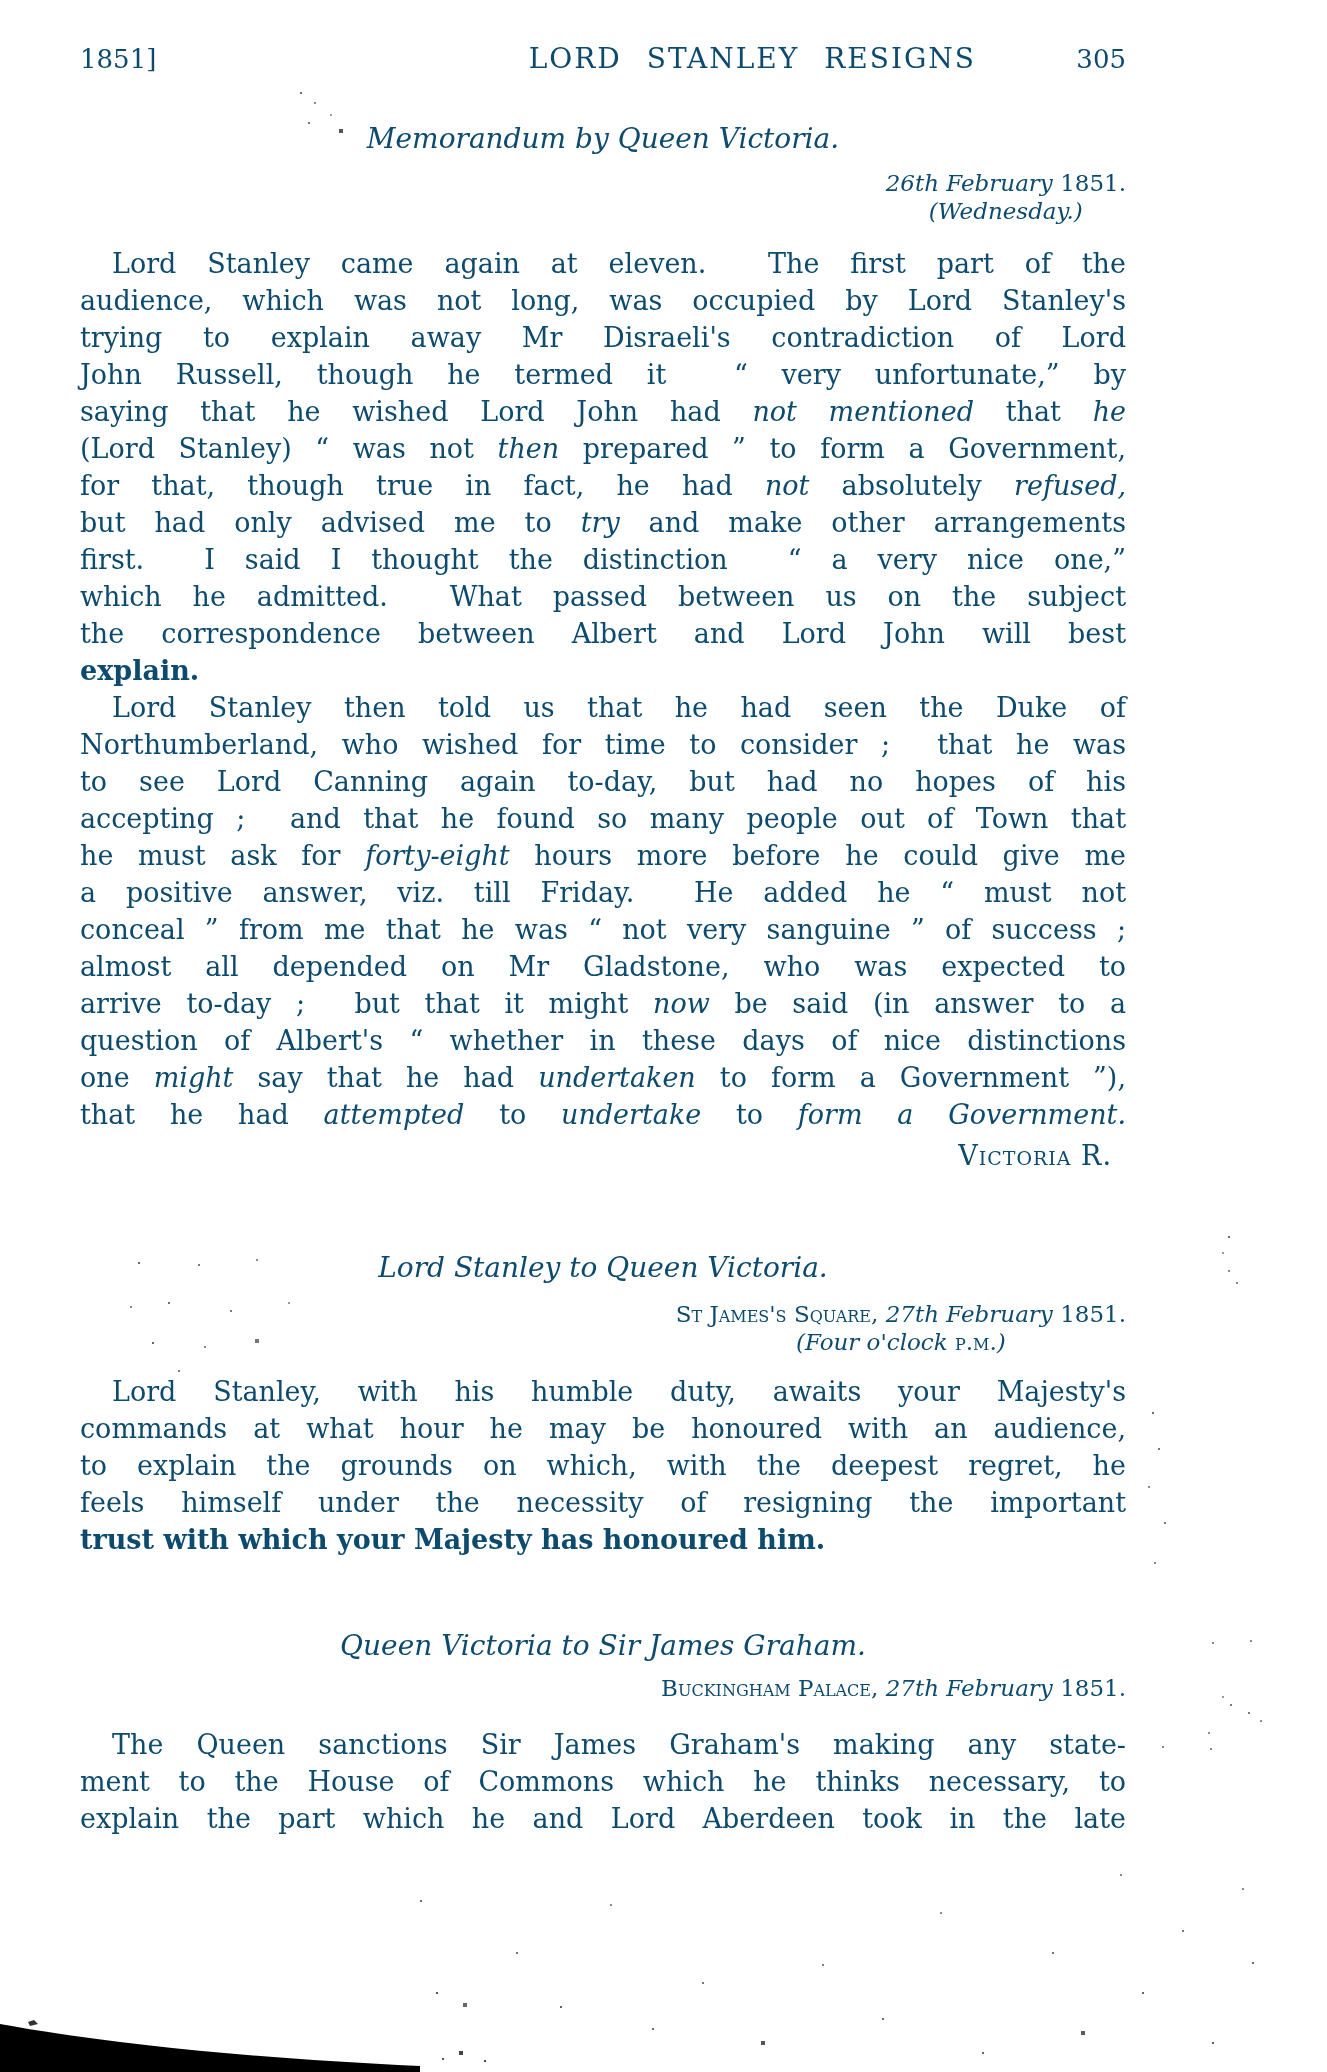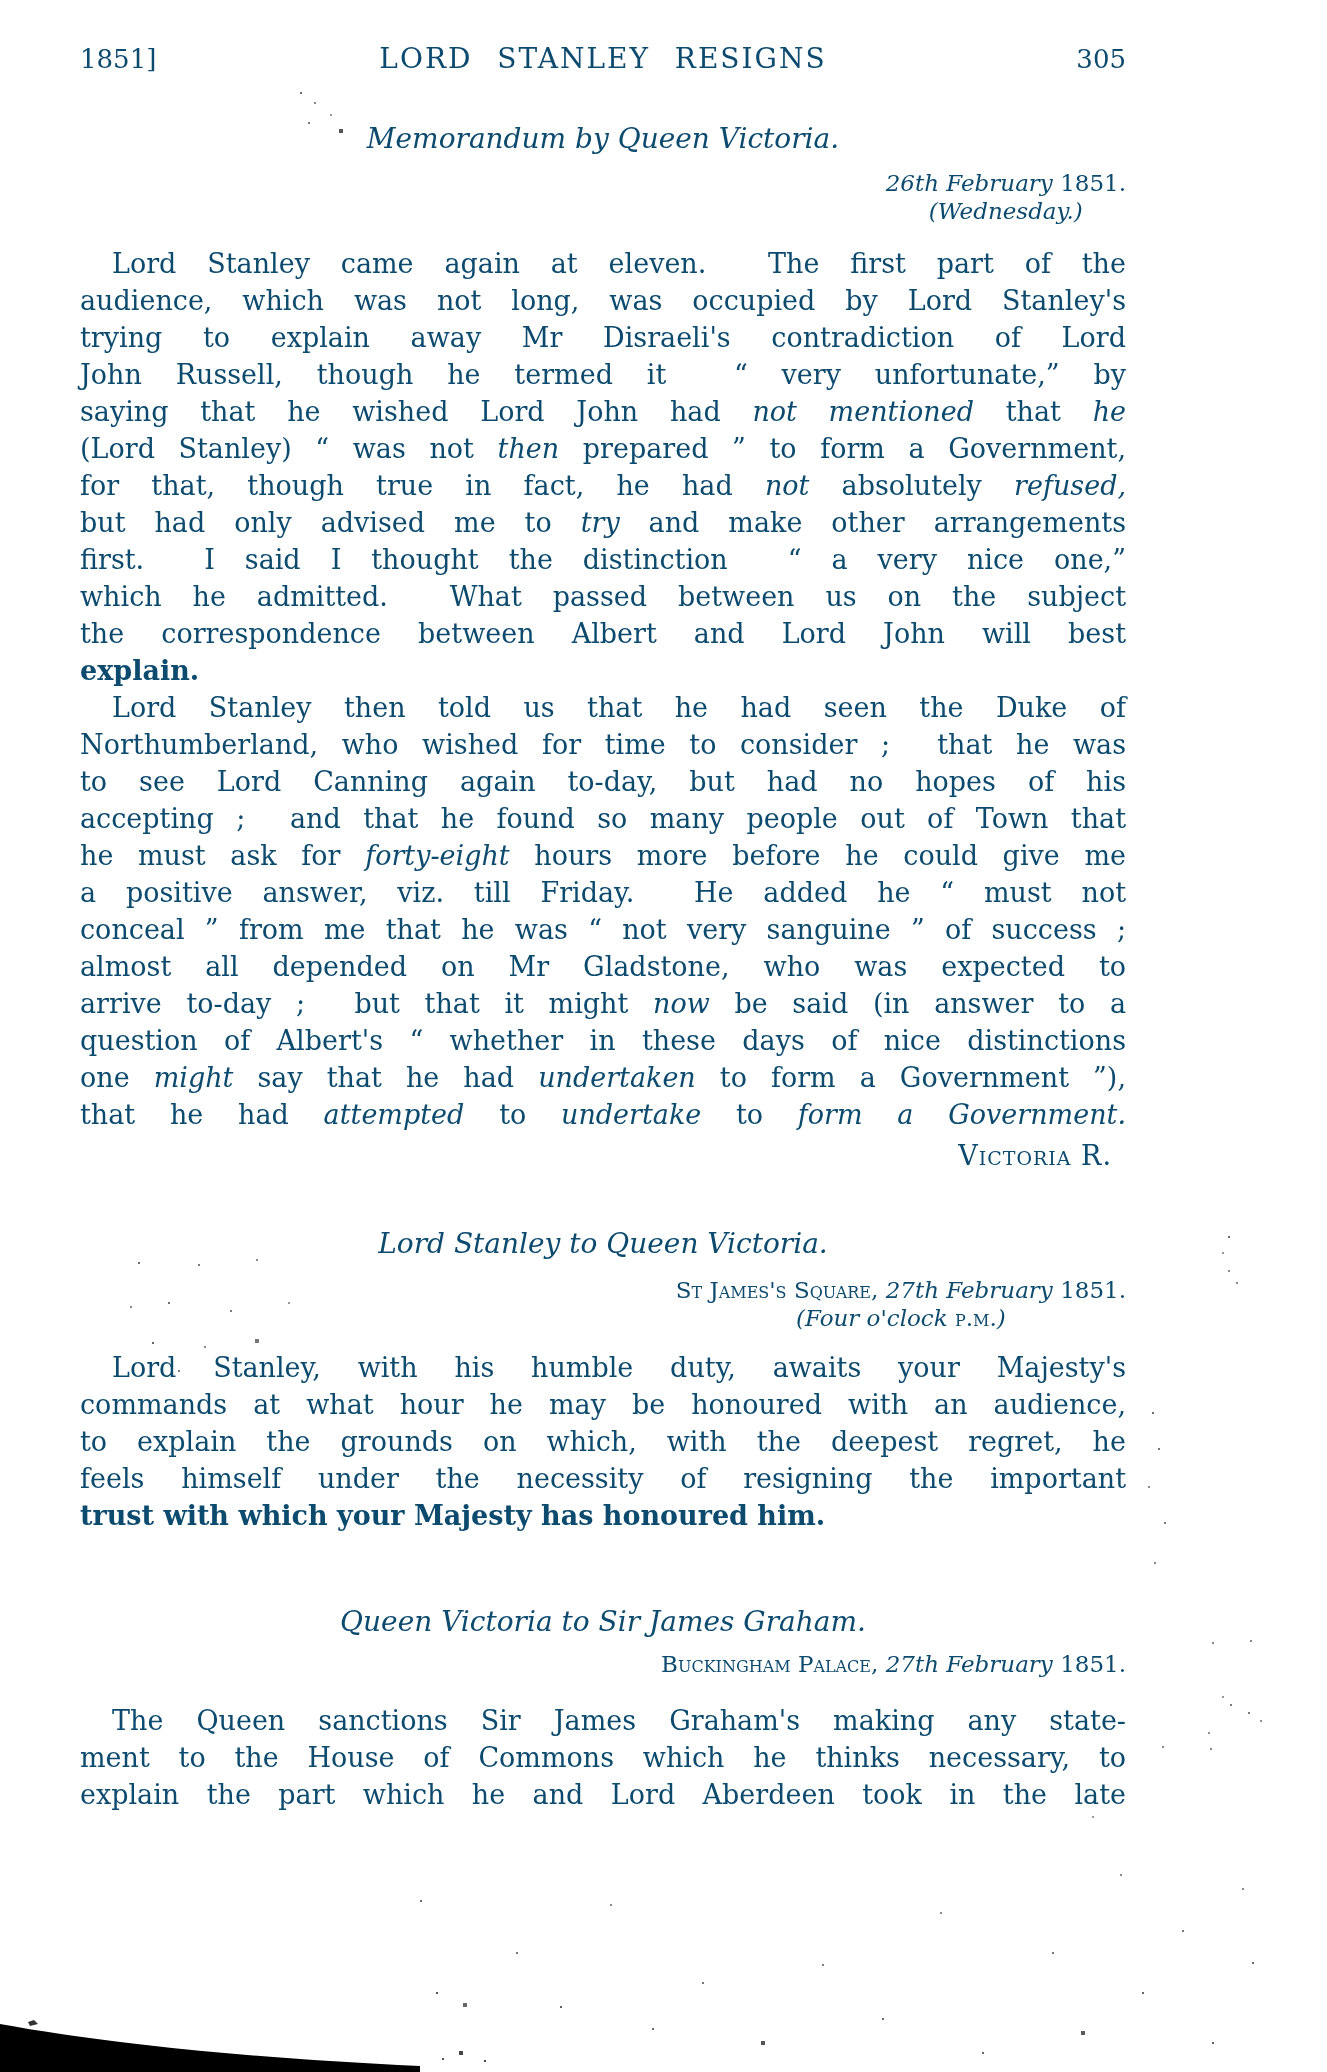--- a/index.html
+++ b/index.html
@@ -8,26 +8,26 @@
     width:1327px;height:2072px;
     background:#ffffff;
     color:#0c4a6e;
     font-family:"DejaVu Serif","Liberation Serif",serif;
     overflow:hidden;
   }
   .content{position:absolute;left:80px;top:0;width:1046px;}
   
   .pghead{display:flex;align-items:baseline;margin-top:42px;height:34px;}
   .year{font-size:26px;width:150px;}
-  .runtitle{flex:1;text-align:center;font-size:28px;letter-spacing:2px;word-spacing:14px;white-space:nowrap;}
+  .runtitle{flex:1;text-align:right;font-size:28px;letter-spacing:2px;word-spacing:14px;white-space:nowrap;}
   .pagenum{font-size:26px;width:150px;text-align:right;}
   
   .heading{font-style:italic;font-weight:normal;text-align:center;font-size:28px;line-height:40px;margin:0;}
   .h1{margin-top:43px;}
-  .h2{margin-top:48px;}
+  .h2{margin-top:72px;}
   .h3{margin-top:68px;}
   
   .dl-wrap{text-align:right;}
   .dl{display:inline-block;text-align:center;font-size:23px;line-height:28px;}
   .dl .l1{display:block;}
   .dl .l2{display:block;}
   .dl1{margin-top:10px;}
   .dl2{margin-top:12px;}
   .dl3{margin-top:8px;}
   

